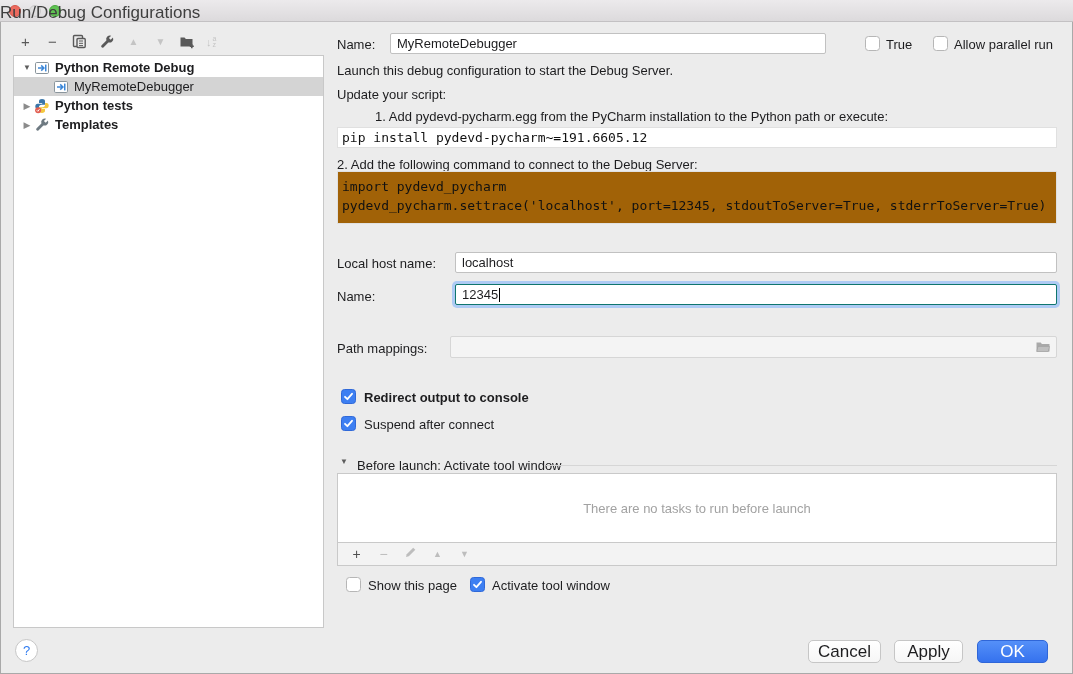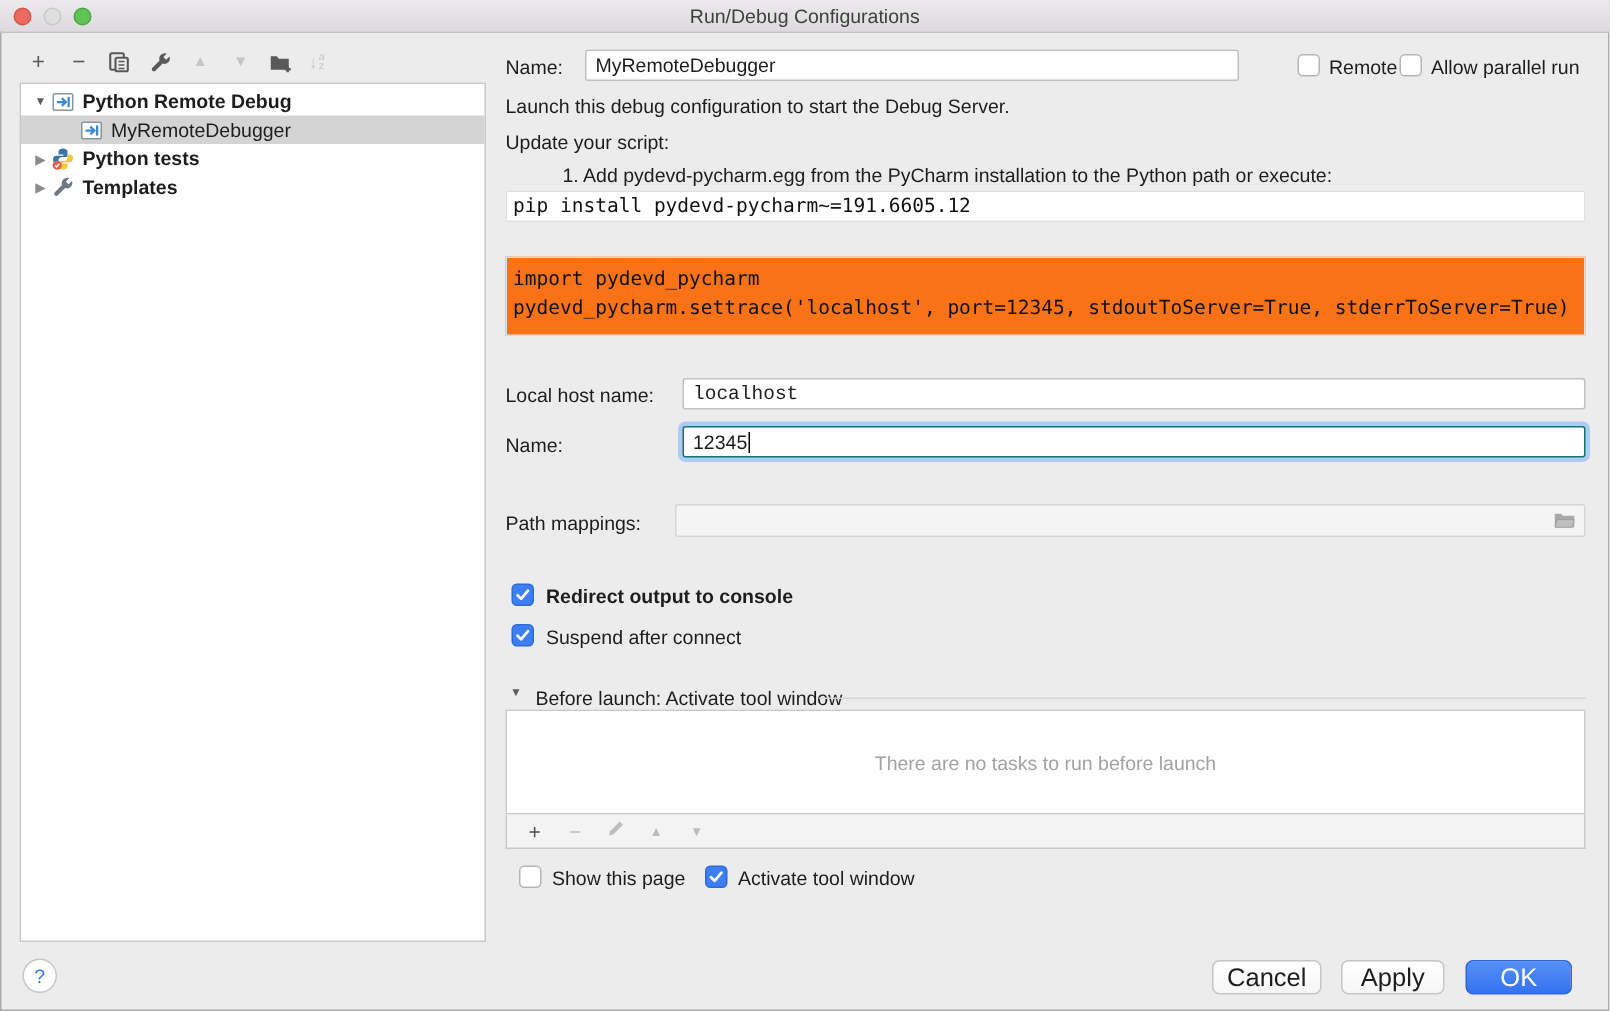--- a/index.html
+++ b/index.html
@@ -4,21 +4,21 @@
 <style>
   * { margin:0; padding:0; box-sizing:border-box; }
   html,body { width:1073px; height:674px; }
   body { font-family:"Liberation Sans", sans-serif; font-size:13px; color:#1d1d1f; }
   .window { position:relative; width:1073px; height:674px; background:#ececec; overflow:hidden;
             box-shadow: inset 0 0 0 1px #a9a9a9; }
 
   
   .titlebar { position:absolute; left:0; top:0; width:1073px; height:22px;
               background:linear-gradient(#eceaec,#dcdadc); border-bottom:1px solid #c3c1c3; }
-  .title-text { position:absolute; left:0; right:0; top:3px; text-align:center; color:#3f3f3f; font-size:13px; }
+  .title-text { position:absolute; left:0; right:0; top:3px; text-align:left; color:#3f3f3f; font-size:17px; }
   .tl { position:absolute; top:5px; width:12px; height:12px; border-radius:50%; }
   .tl-red   { left:9px;  background:#ec6a5e; border:1px solid #d65549; }
   .tl-gray  { left:29px; background:#e0dfe0; border:1px solid #c9c8c9; }
   .tl-green { left:49px; background:#61c354; border:1px solid #4aa73e; }
 
   
   .side-toolbar { position:absolute; left:17px; top:33px; display:flex; align-items:center; gap:10px; }
   .tbi { width:17px; height:17px; display:flex; align-items:center; justify-content:center;
          color:#595959; font-size:15px; line-height:17px; }
   .tbi.small { font-size:10px; }
@@ -43,21 +43,21 @@
   .fld.focused { border:1px solid #0f766e; box-shadow:0 0 0 3px #aecbf4; }
   .fld.disabled { background:#f4f4f4; border-color:#d6d6d6; }
   .caret { width:1px; height:14px; background:#000; margin-left:1px; }
   .lab { position:absolute; font-size:13px; color:#1d1d1f; }
   .cb { position:absolute; width:15px; height:15px; border-radius:3.5px; background:#fff;
         border:1px solid #b6b6b6; display:flex; align-items:center; justify-content:center; }
   .cb.checked { background:#3d7ff2; border-color:#3069d8; }
   .codeband { position:absolute; background:#fff; border:1px solid #e0e0e0;
               font-family:"DejaVu Sans Mono", monospace; font-size:13px; color:#111;
               display:flex; align-items:center; padding:0 4px; white-space:pre; }
-  .codeblock { position:absolute; background:#f97316; border:1px solid #e0e0e0;
+  .codeblock { position:absolute; background:#a16207; border:1px solid #e0e0e0;
                font-family:"DejaVu Sans Mono", monospace; font-size:13px; color:#111;
                padding:5px 4px; line-height:19px; white-space:pre; }
 
   
   .bl-line { position:absolute; height:1px; background:#d6d6d6; }
   .tasks-box { position:absolute; left:337px; top:473px; width:720px; height:70px;
                background:#fff; border:1px solid #c9c9c9; display:flex; align-items:center; justify-content:center; }
   .tasks-empty { color:#a2a2a2; font-size:13px; }
   .tasks-toolbar { position:absolute; left:337px; top:543px; width:720px; height:23px;
                    background:#f3f3f3; border:1px solid #c9c9c9; border-top:none;
@@ -162,33 +162,34 @@
       </span>
       <span class="lbl bold">Templates</span>
     </div>
   </div>
 
   <div class="lab" style="left:337px; top:37px;">Name:</div>
   <div class="fld" style="left:390px; top:33px; width:436px;">
     <span>MyRemoteDebugger</span>
   </div>
   <div class="cb" style="left:865px; top:36px;"></div>
-  <div class="lab" style="left:886px; top:37px;">Remote</div>
+  <div class="lab" style="left:886px; top:37px;">True</div>
   <div class="cb" style="left:933px; top:36px;"></div>
   <div class="lab" style="left:954px; top:37px;">Allow parallel run</div>
 
   <div class="lab" style="left:337px; top:63px;">Launch this debug configuration to start the Debug Server.</div>
   <div class="lab" style="left:337px; top:87px;">Update your script:</div>
   <div class="lab" style="left:337px; top:109px;margin-left:38px;">1. Add pydevd-pycharm.egg from the PyCharm installation to the Python path or execute:</div>
   <div class="codeband" style="left:337px; top:127px; width:720px; height:21px;">pip install pydevd-pycharm~=191.6605.12</div>
+  <div class="lab" style="left:337px; top:157px;">2. Add the following command to connect to the Debug Server:</div>
   <div class="codeblock" style="left:337px; top:171px; width:720px; height:53px;"><span>import pydevd_pycharm</span>
 <span>pydevd_pycharm.settrace('localhost', port=12345, stdoutToServer=True, stderrToServer=True)</span></div>
 
   <div class="lab" style="left:337px; top:256px;">Local host name:</div>
-  <div class="fld" style="left:455px; top:252px; width:602px;font-family:Liberation Mono, monospace;">
+  <div class="fld" style="left:455px; top:252px; width:602px;">
     <span>localhost</span>
   </div>
   <div class="lab" style="left:337px; top:289px;">Name:</div>
   <div class="fld focused" style="left:455px; top:284px; width:602px;">
     <span>12345</span>
     <span class="caret"></span>
   </div>
 
   <div class="lab" style="left:337px; top:341px;">Path mappings:</div>
   <div class="fld disabled" style="left:450px; top:336px; width:607px; height:22px;">

